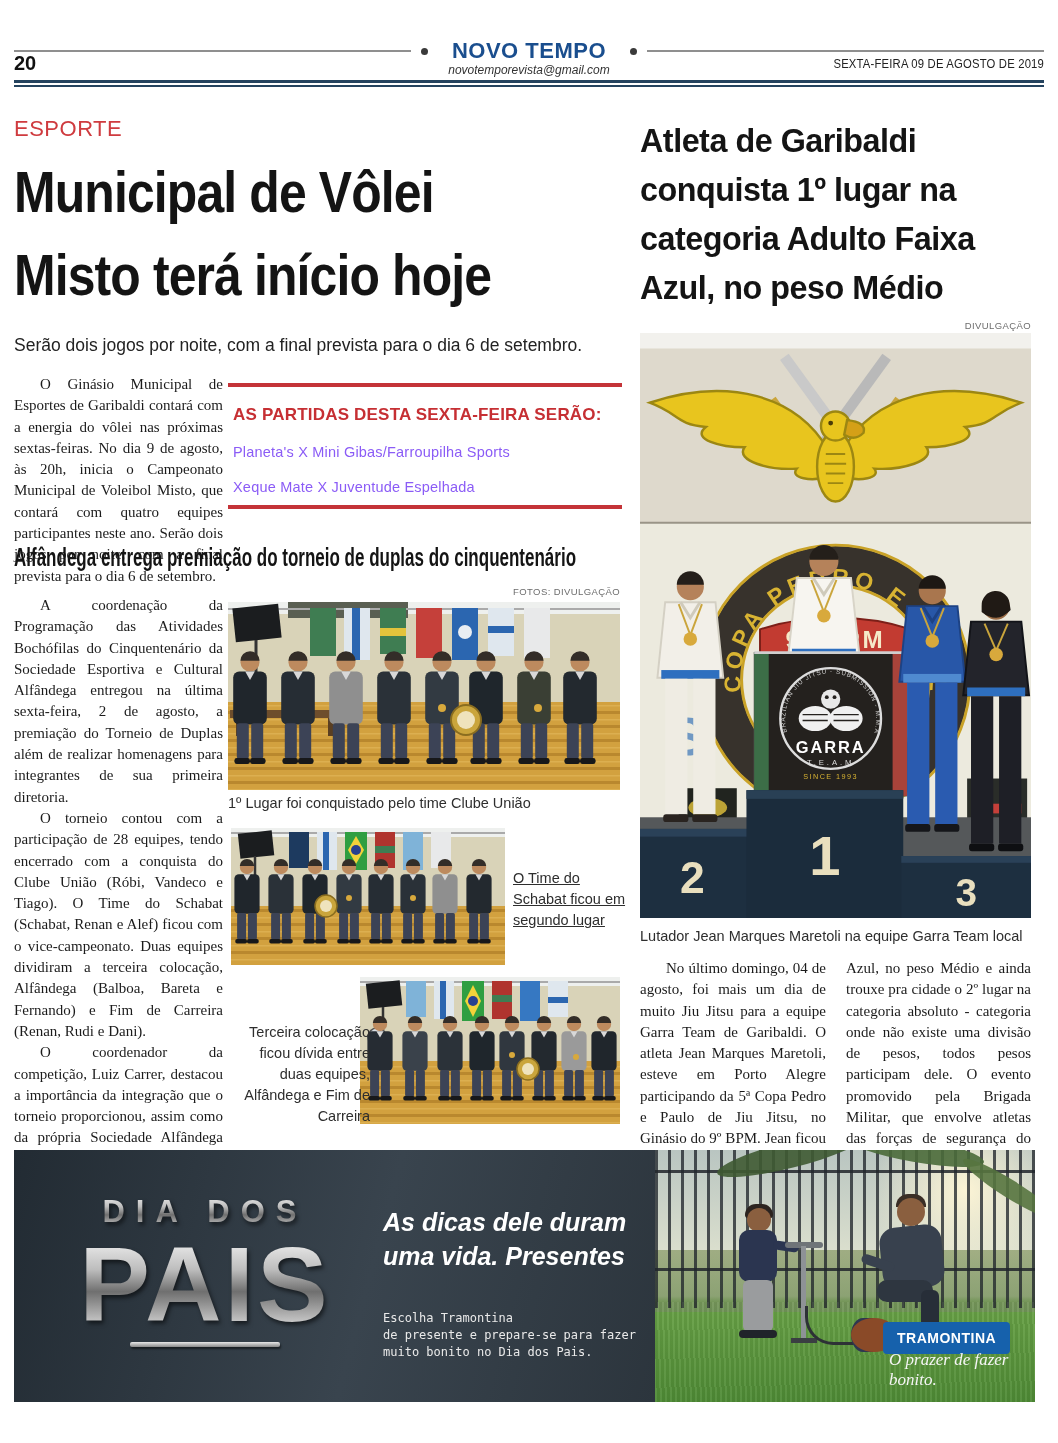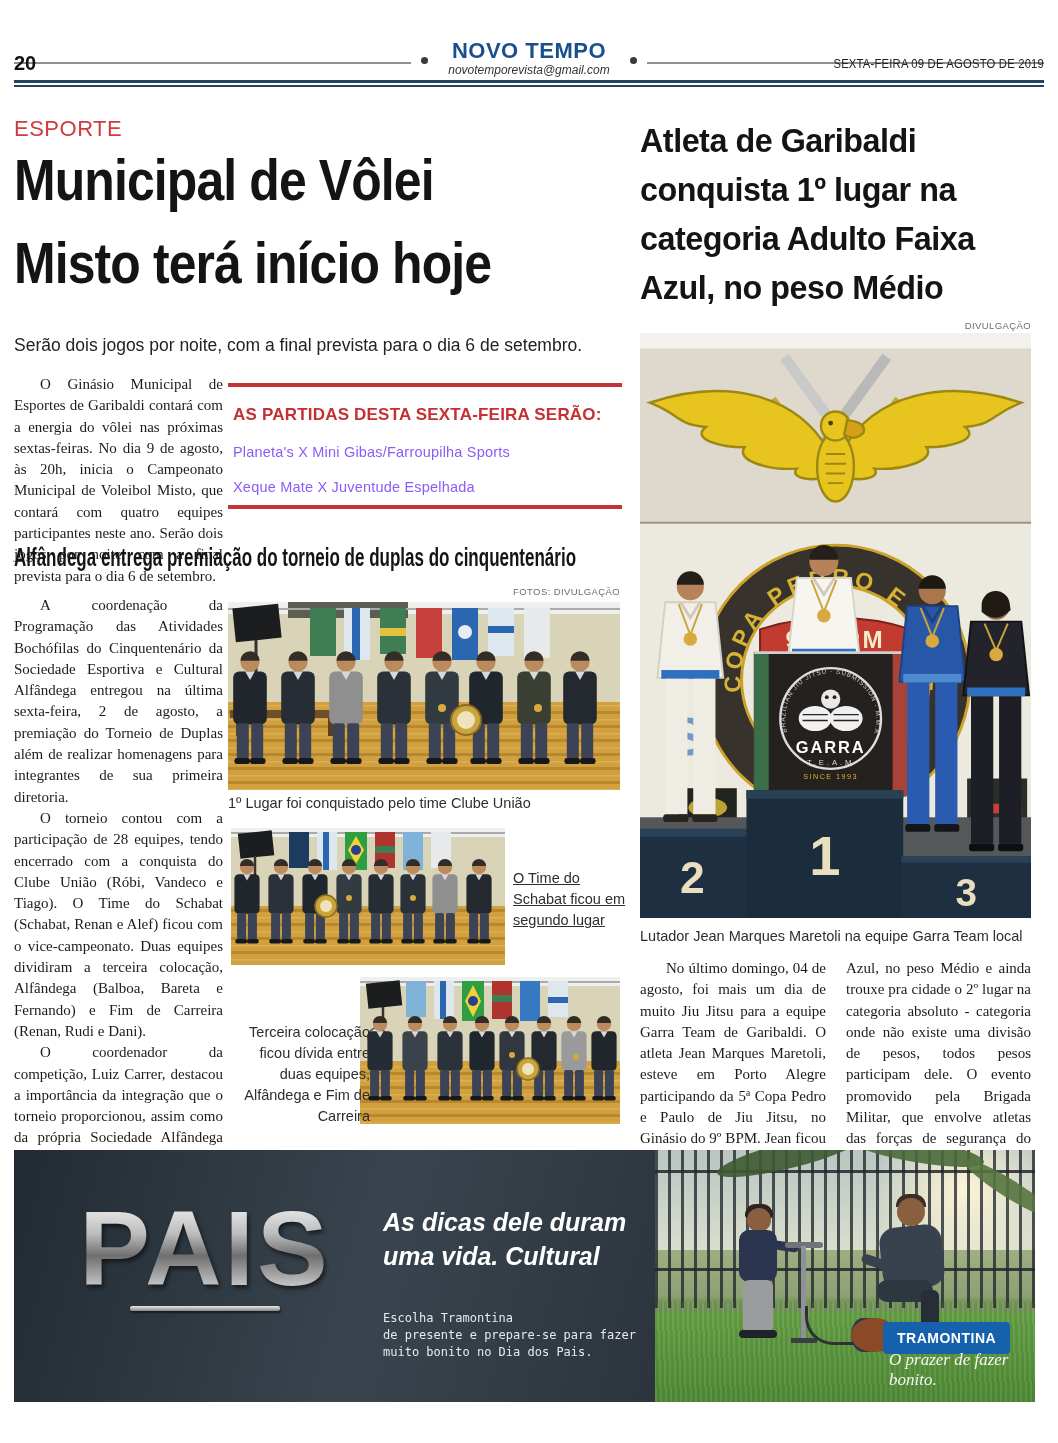--- a/index.html
+++ b/index.html
@@ -1,32 +1,32 @@
 <!DOCTYPE html>
 <html lang="pt"><head>
 <meta charset="utf-8">
 <style>
   html,body{margin:0;padding:0;background:#ffffff;}
   .page{position:relative;width:1058px;height:1443px;background:#fff;overflow:hidden;
         font-family:"Liberation Sans",sans-serif;color:#1b1b1b;}
 
   
-  .mast-row{position:absolute;left:14px;right:14px;top:38px;display:flex;align-items:flex-end;}
+  .mast-row{position:absolute;left:14px;right:14px;top:38px;display:flex;align-items:center;}
   .mast-line{flex:1;height:2px;background:#8f8f8f;}
   .mast-dot{width:7px;height:7px;border-radius:50%;background:#3a3a3a;margin:0 10px;flex:0 0 auto;}
   .masthead{font-size:22px;font-weight:bold;color:#1a4e8e;letter-spacing:.5px;padding:0 14px;white-space:nowrap;}
   .mast-email{position:absolute;left:0;right:0;top:63px;text-align:center;font-style:italic;font-size:12px;color:#333;}
   .pagenum{position:absolute;left:14px;top:52px;font-size:20px;font-weight:bold;color:#111;}
   .edition-date{position:absolute;right:14px;top:57px;font-size:12px;color:#222;transform:scaleX(.94);transform-origin:right center;letter-spacing:.2px;}
   .double-rule{position:absolute;left:14px;right:14px;top:80px;height:7px;
                background:linear-gradient(#24435e 0 3px,#ffffff 3px 5px,#24435e 5px 7px);}
 
   
   .kicker{position:absolute;left:14px;top:116px;font-size:22px;color:#cf3b3f;letter-spacing:.5px;}
-  .h1{position:absolute;left:14px;top:138px;width:900px;font-weight:bold;color:#141414;}
+  .h1{position:absolute;left:14px;top:150px;width:900px;font-weight:bold;color:#141414;}
   .h1 .hline{white-space:nowrap;font-size:58px;line-height:83px;letter-spacing:-1px;transform:scaleX(.86);transform-origin:left center;}
   .standfirst{position:absolute;left:14px;top:335px;width:610px;font-size:17.5px;color:#222;}
 
   .serif{font-family:"Liberation Serif",serif;font-size:15px;line-height:1.42;text-align:justify;color:#1b1b1b;}
   .serif p{margin:0;text-indent:26px;}
   .bodycol-volei{position:absolute;left:14px;top:374px;width:209px;}
 
   .fixtures{position:absolute;left:228px;top:383px;width:394px;height:118px;
             border-top:4px solid #c43338;border-bottom:4px solid #c43338;}
   .fixtures-title{margin:18px 0 0 5px;font-size:17px;font-weight:bold;color:#c62f33;letter-spacing:.2px;}
@@ -455,26 +455,27 @@
   <div class="jjcol1 serif">
     <p>No último domingo, 04 de agosto, foi mais um dia de muito Jiu Jitsu para a equipe Garra Team de Garibaldi. O atleta Jean Marques Maretoli, esteve em Porto Alegre participando da 5ª Copa Pedro e Paulo de Jiu Jitsu, no Ginásio do 9º BPM. Jean ficou campeão na Categoria Adulto Faixa</p>
   </div>
   <div class="jjcol2 serif">
     <p>Azul, no peso Médio e ainda trouxe pra cidade o 2º lugar na categoria absoluto - categoria onde não existe uma divisão de pesos, todos pesos participam dele. O evento promovido pela Brigada Militar, que envolve atletas das forças de segurança do estado do Rio Grande do Sul e Santa Catarina.</p>
   </div>
 
   <div class="ad">
     <div class="ad-panel">
       <div class="metal-wrap">
+        <div class="metal metal-small">DIA DOS</div>
         <div class="metal metal-big">PAIS</div>
         <div class="metal-bar"></div>
       </div>
       <div class="ad-head">
         <div>As dicas dele duram</div>
-        <div>uma vida. Cultural</div>
+        <div>uma vida. Presentes</div>
       </div>
       <div class="ad-sub">
         <div>Escolha Tramontina</div>
         <div>de presente e prepare-se para fazer</div>
         <div>muito bonito no Dia dos Pais.</div>
       </div>
     </div>
     <div class="ad-photo">
       <div class="sunglow"></div>
       <div class="bush"></div>

